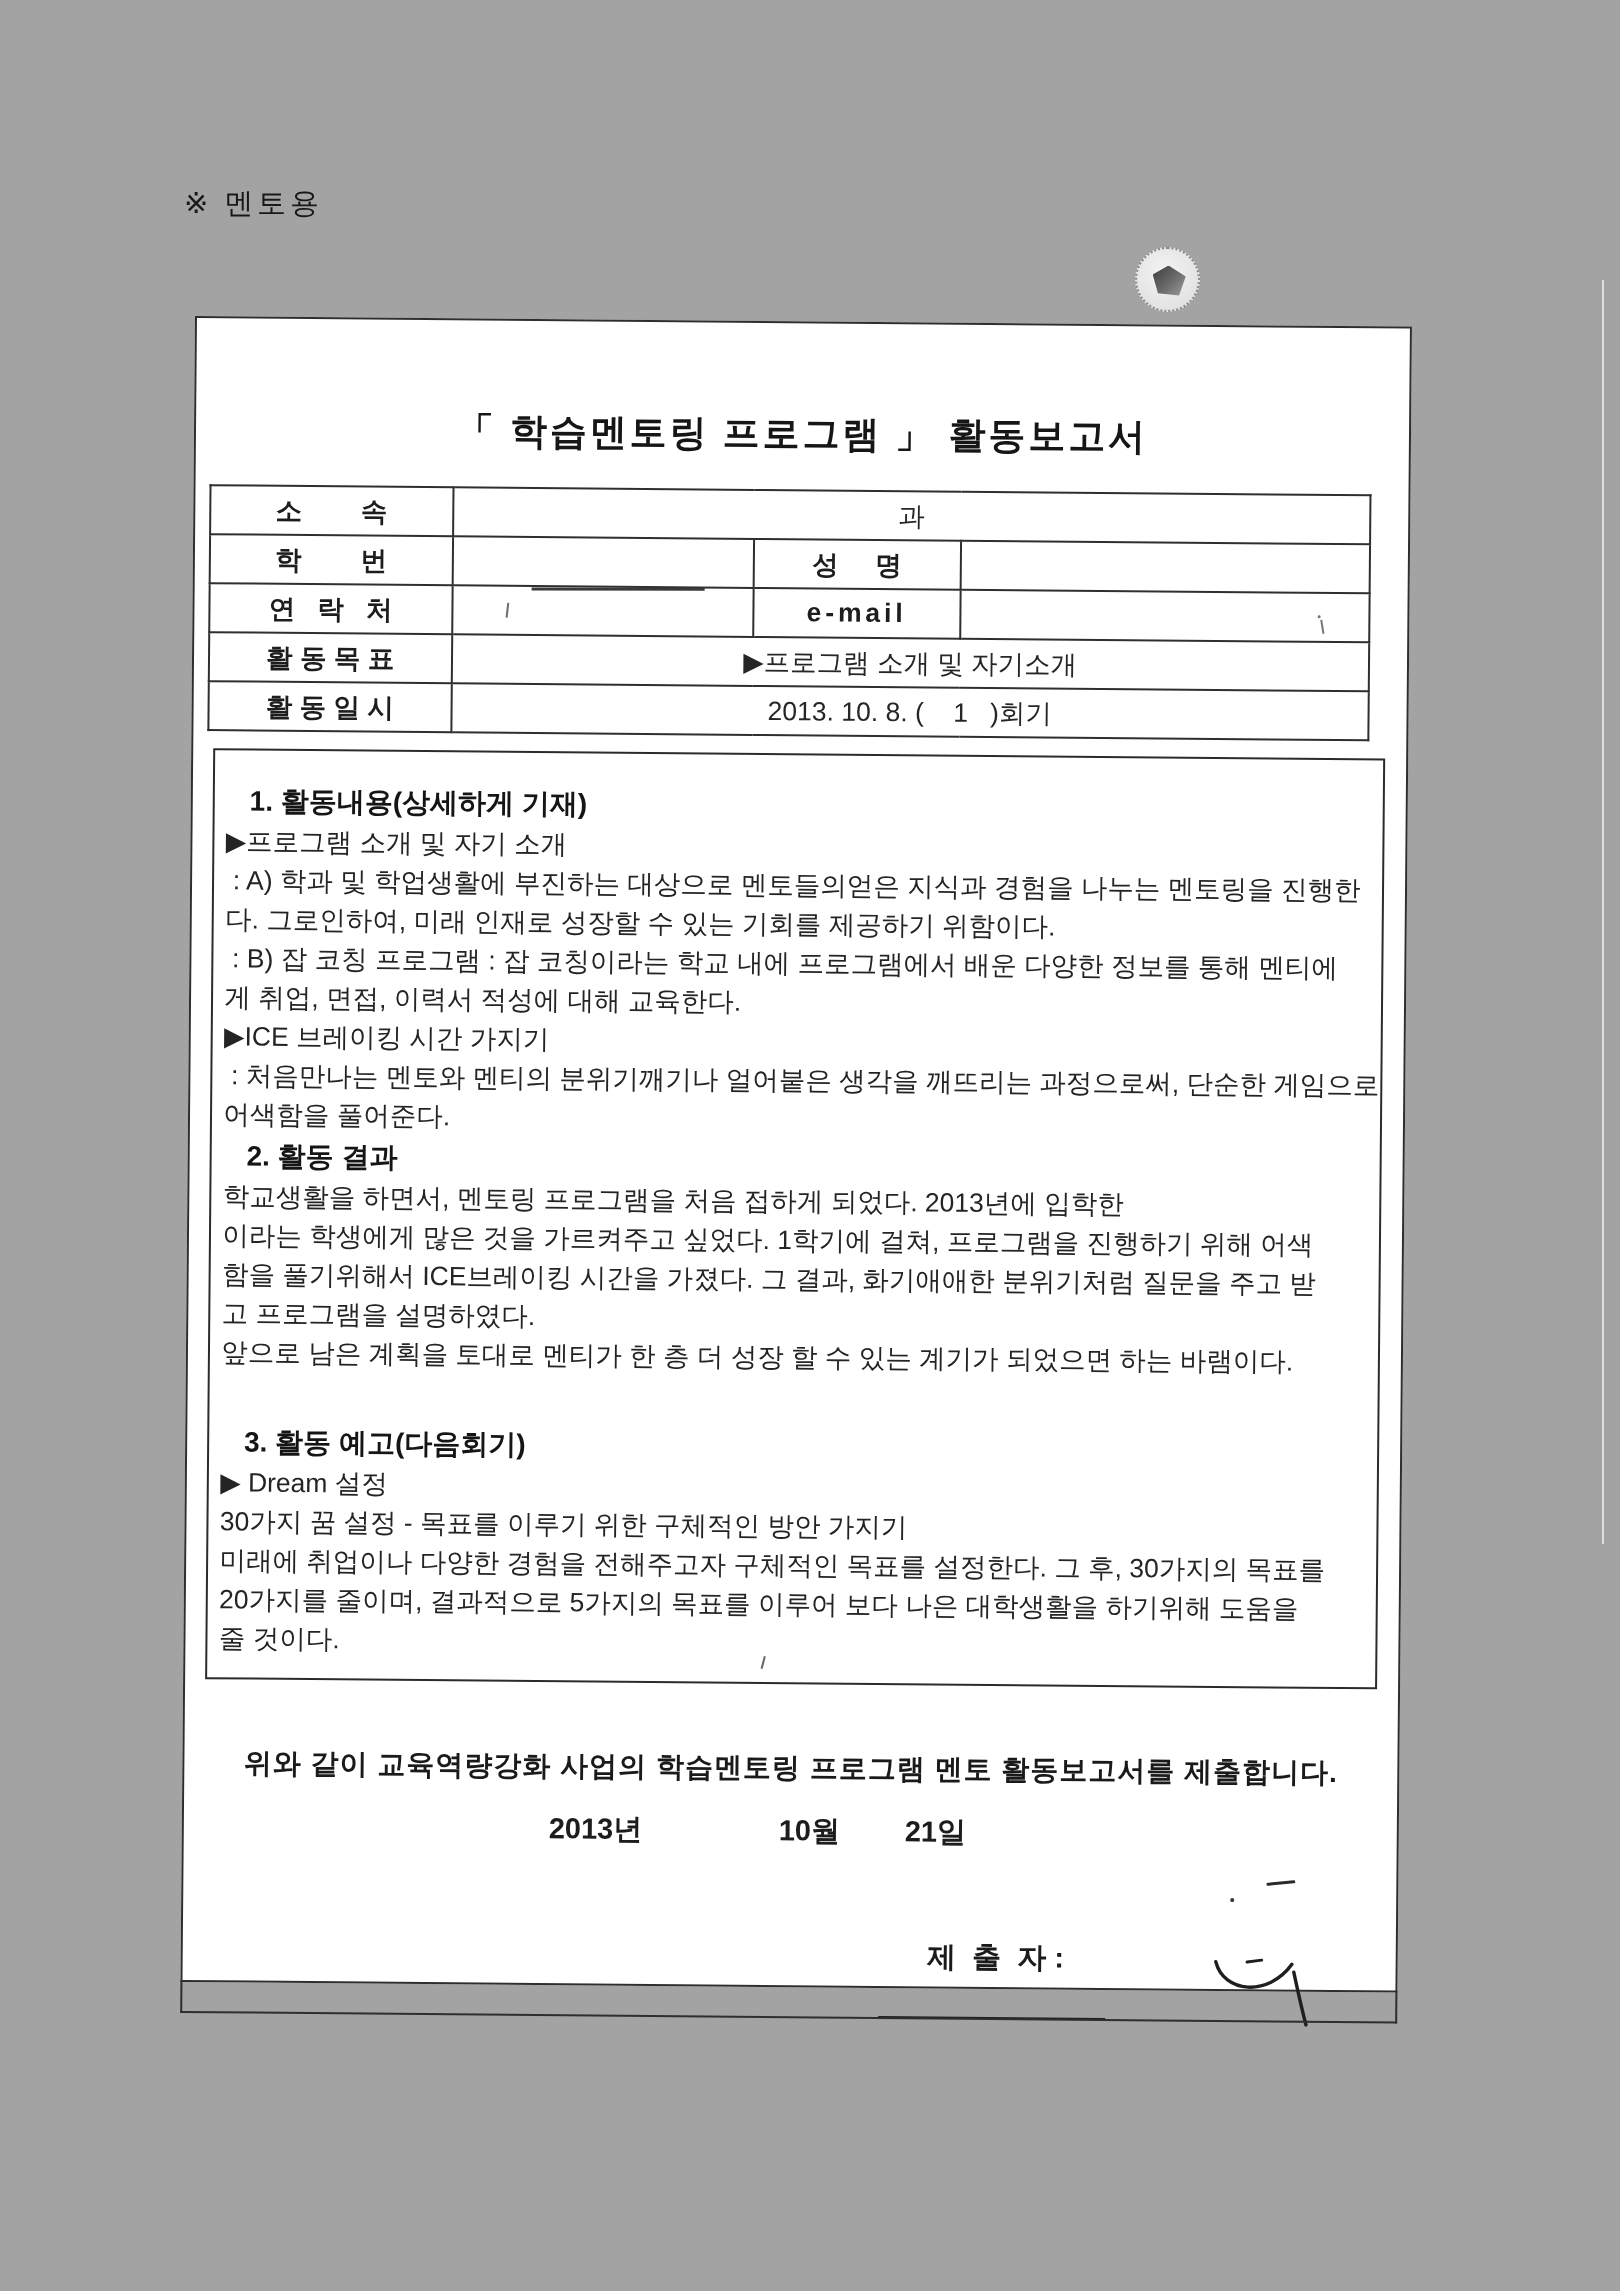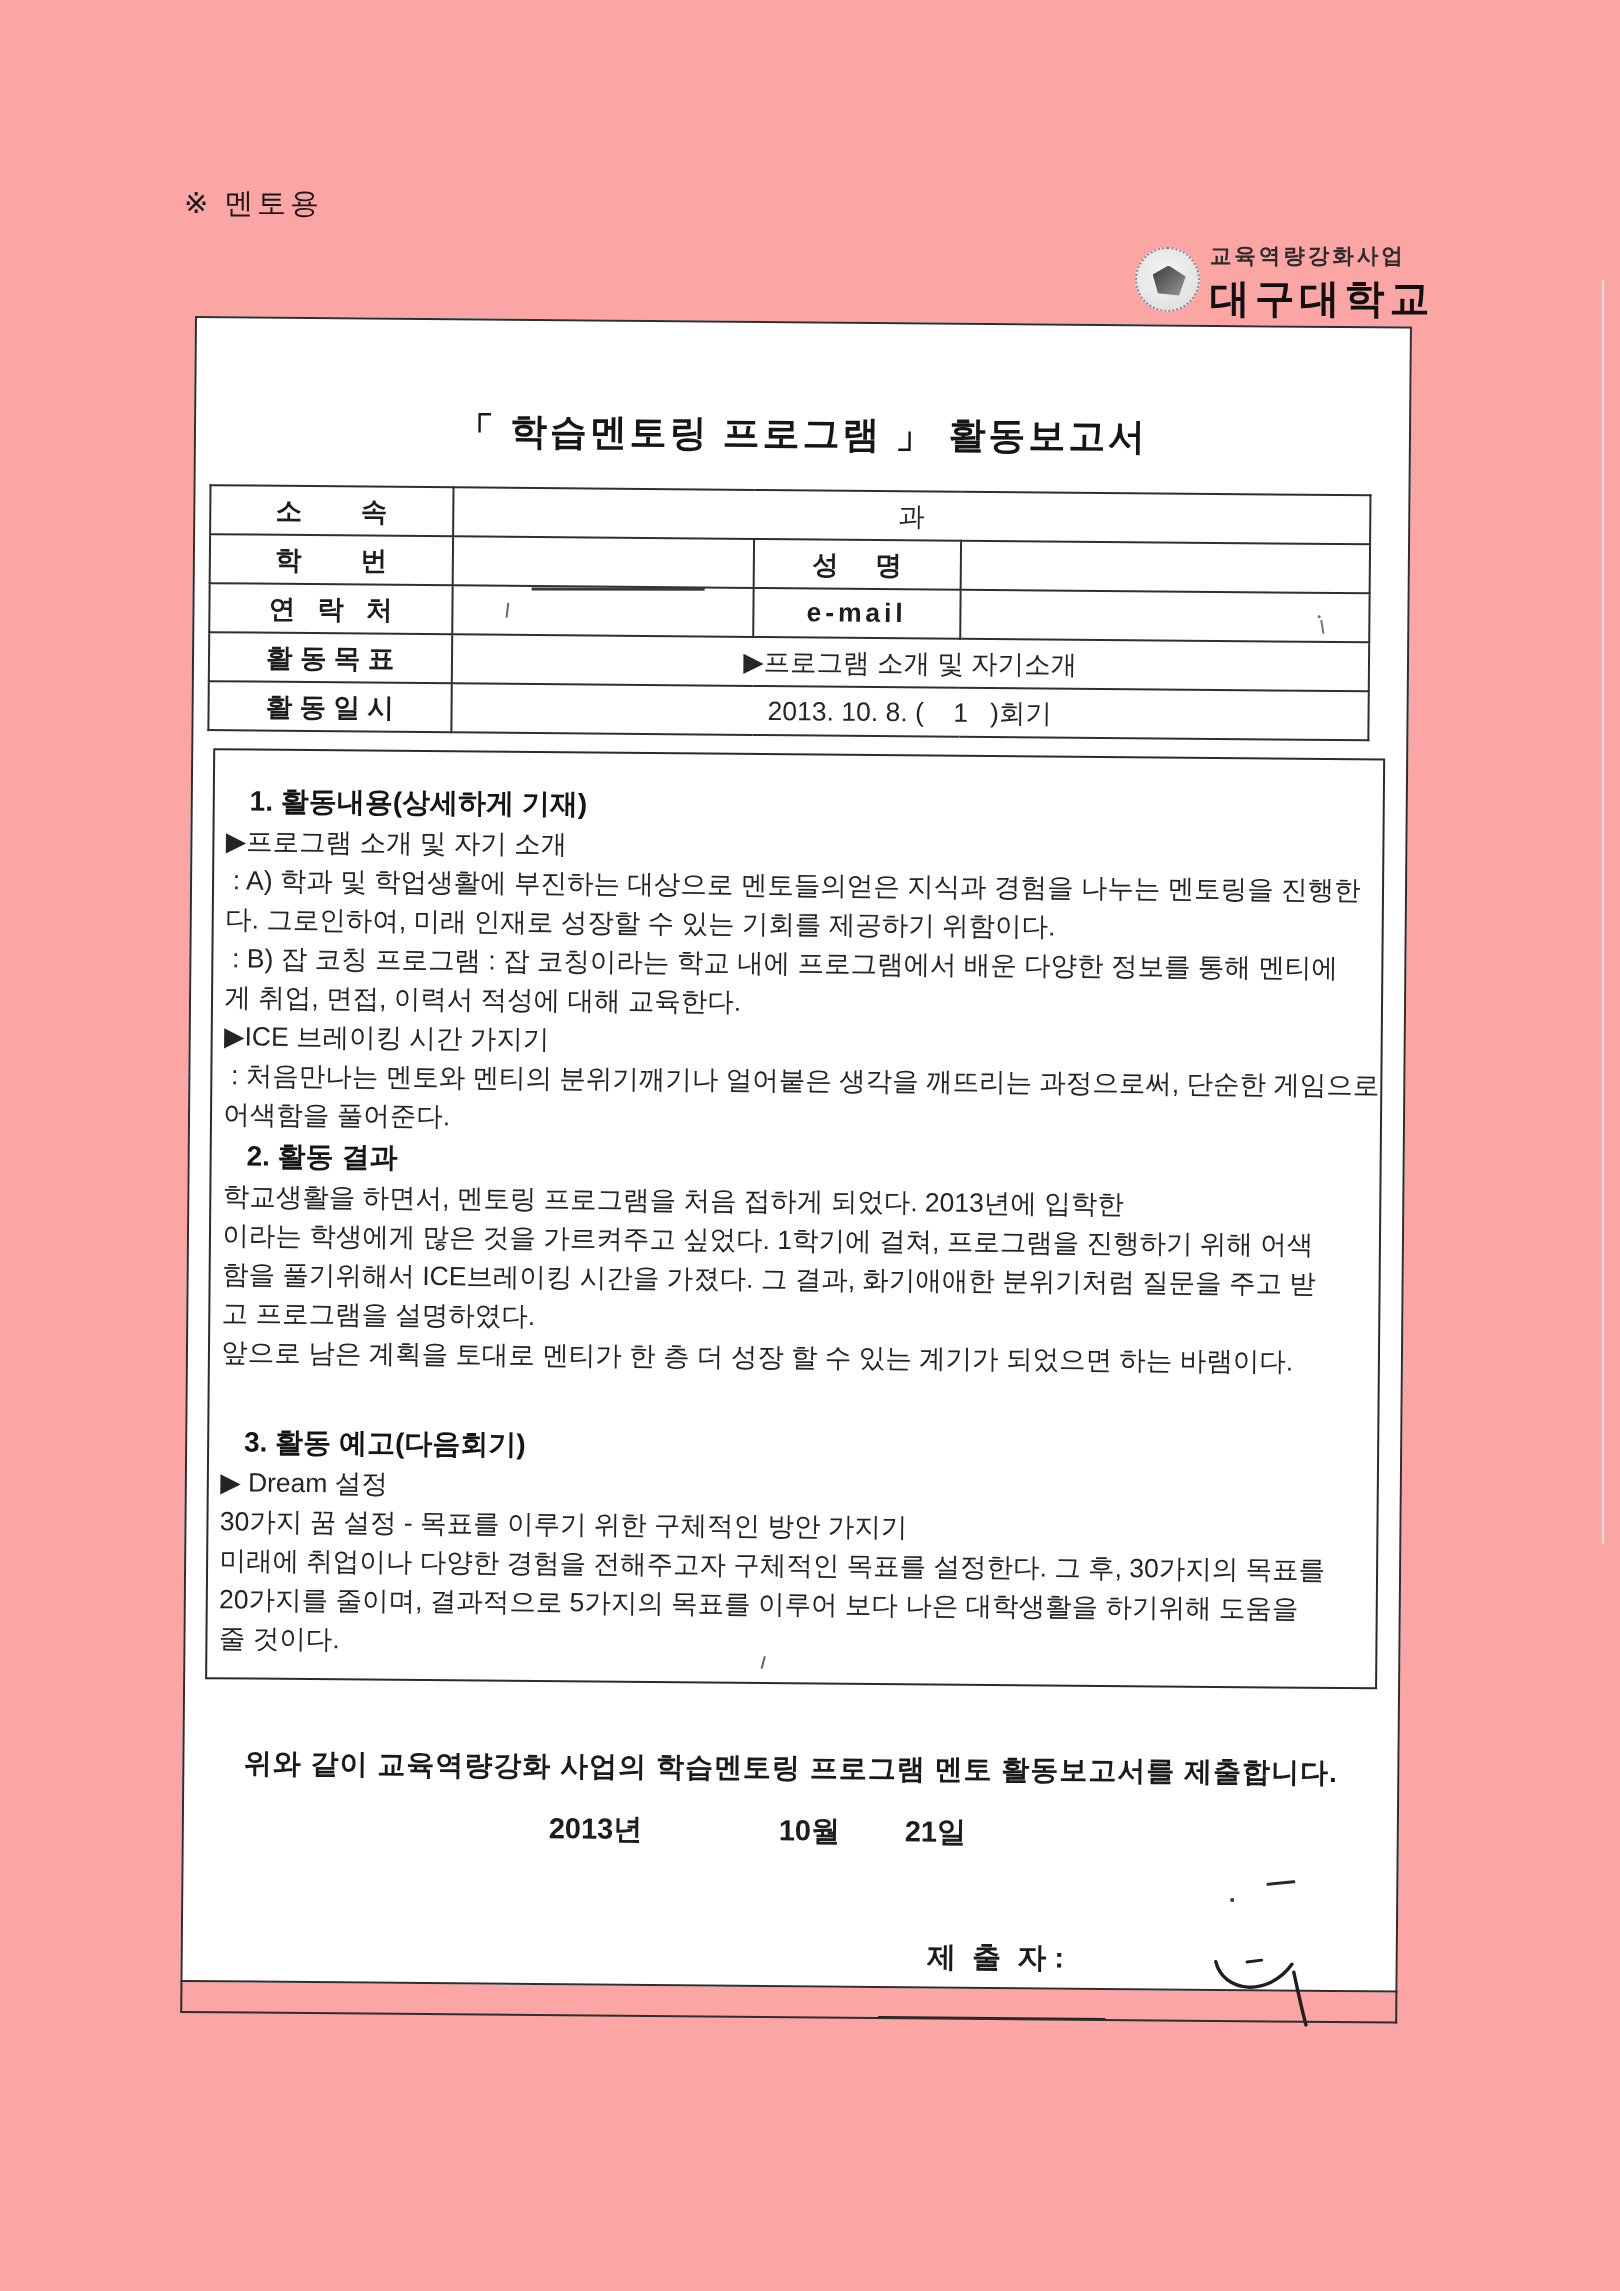--- a/index.html
+++ b/index.html
@@ -3,21 +3,21 @@
 <meta charset="utf-8">
 <style>
   * { box-sizing: border-box; }
   html,body { margin:0; padding:0; background:#ffffff; }
   body {
     font-family: "Liberation Sans", "DejaVu Sans", sans-serif;
     color:#262626;
   }
   .page {
     position:relative; width:1620px; height:2292px;
-    background:#fca5a5; overflow:hidden;
+    background:#a3a3a3; overflow:hidden;
   }
 
   
   .corner-note {
     position:absolute; left:184px; top:184px;
     font-size:29px; letter-spacing:3.9px; color:#181818; white-space:pre;
   }
 
   
   .logo { position:absolute; left:1135px; top:241px; display:flex; align-items:flex-start; }
@@ -113,24 +113,20 @@
 </head>
 <body>
 
 <div class="page">
 
   <div class="corner-note">※ 멘토용</div>
 
   <div class="logo">
     <div class="seal">
       <div class="seal-core"></div>
-    </div>
-    <div class="logo-text">
-      <div class="logo-program">교육역량강화사업</div>
-      <div class="logo-univ">대구대학교</div>
     </div>
   </div>
 
   <div class="scan-edge"></div>
 
   <div class="sheet">
 
     <div class="title">「 학습멘토링 프로그램 」 활동보고서</div>
 
     <table class="info-table">

